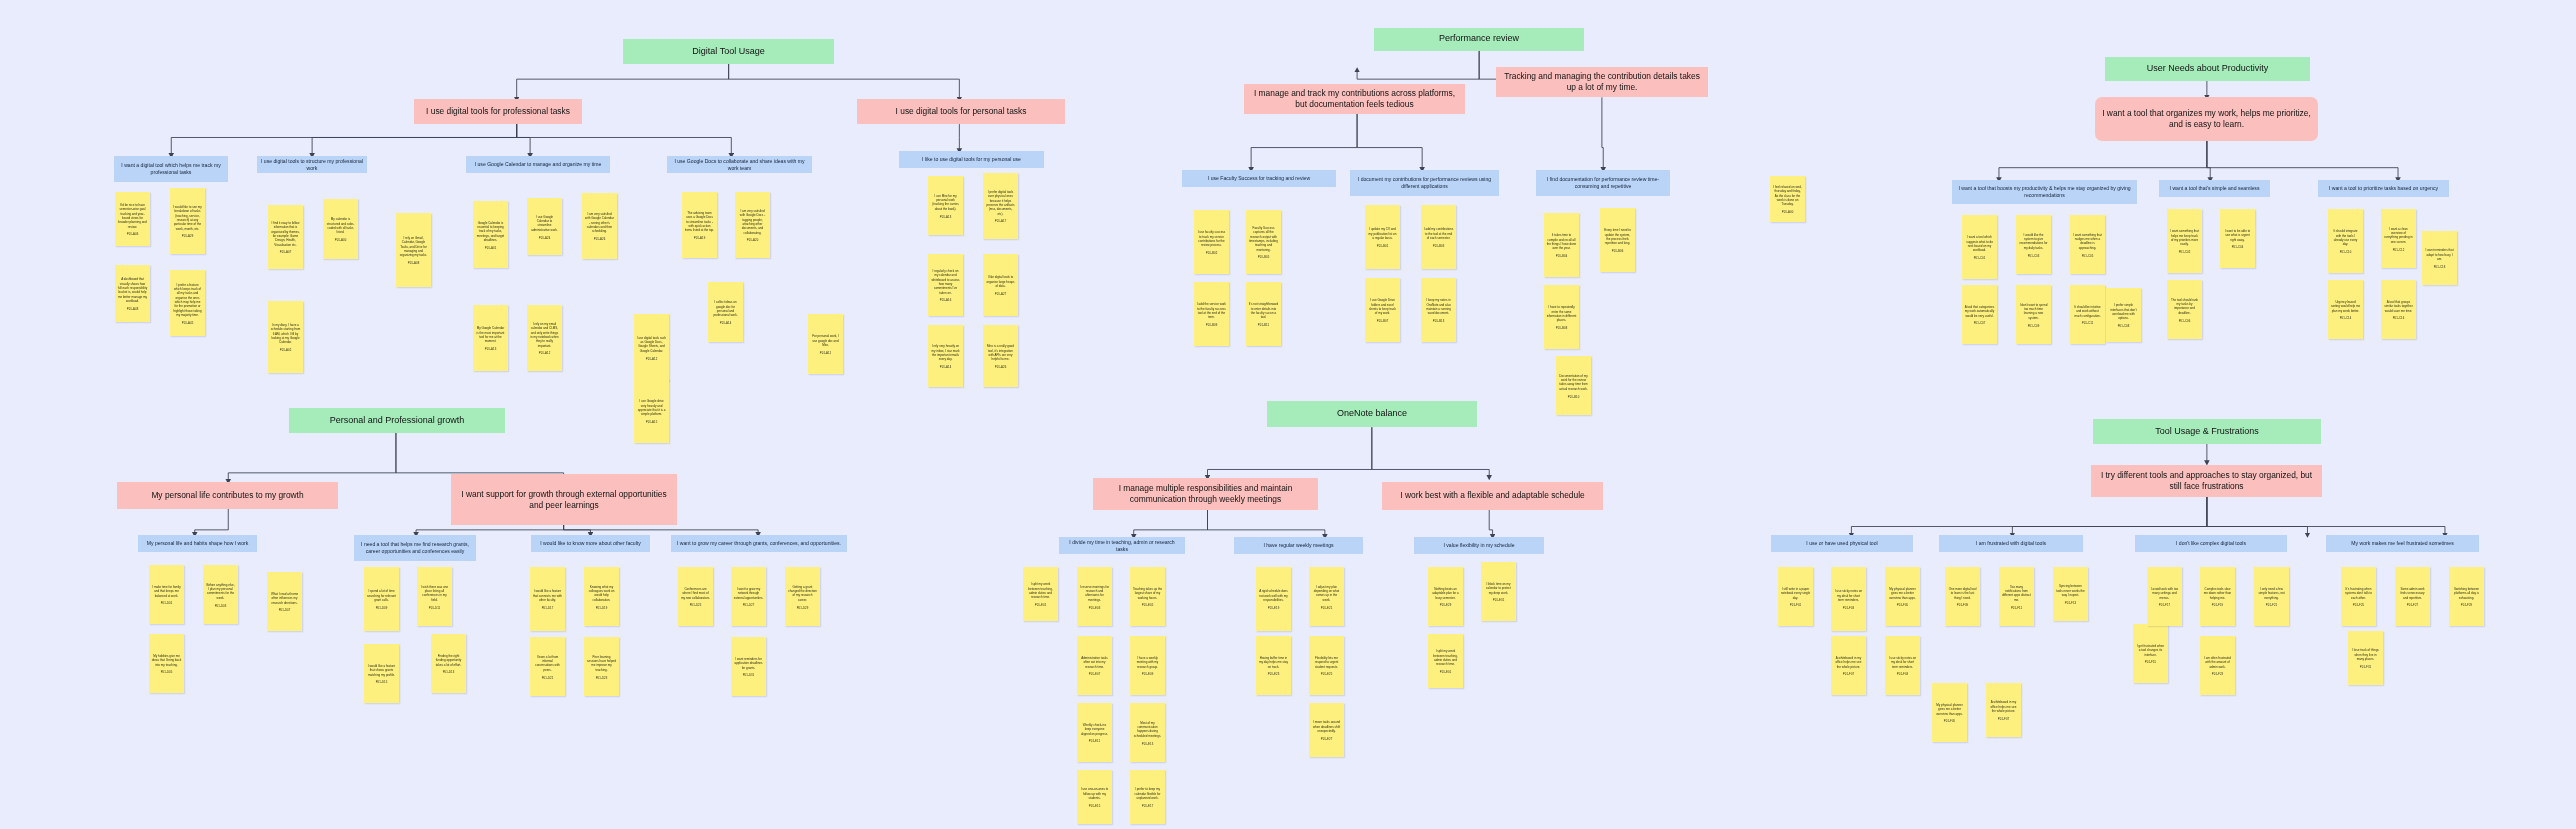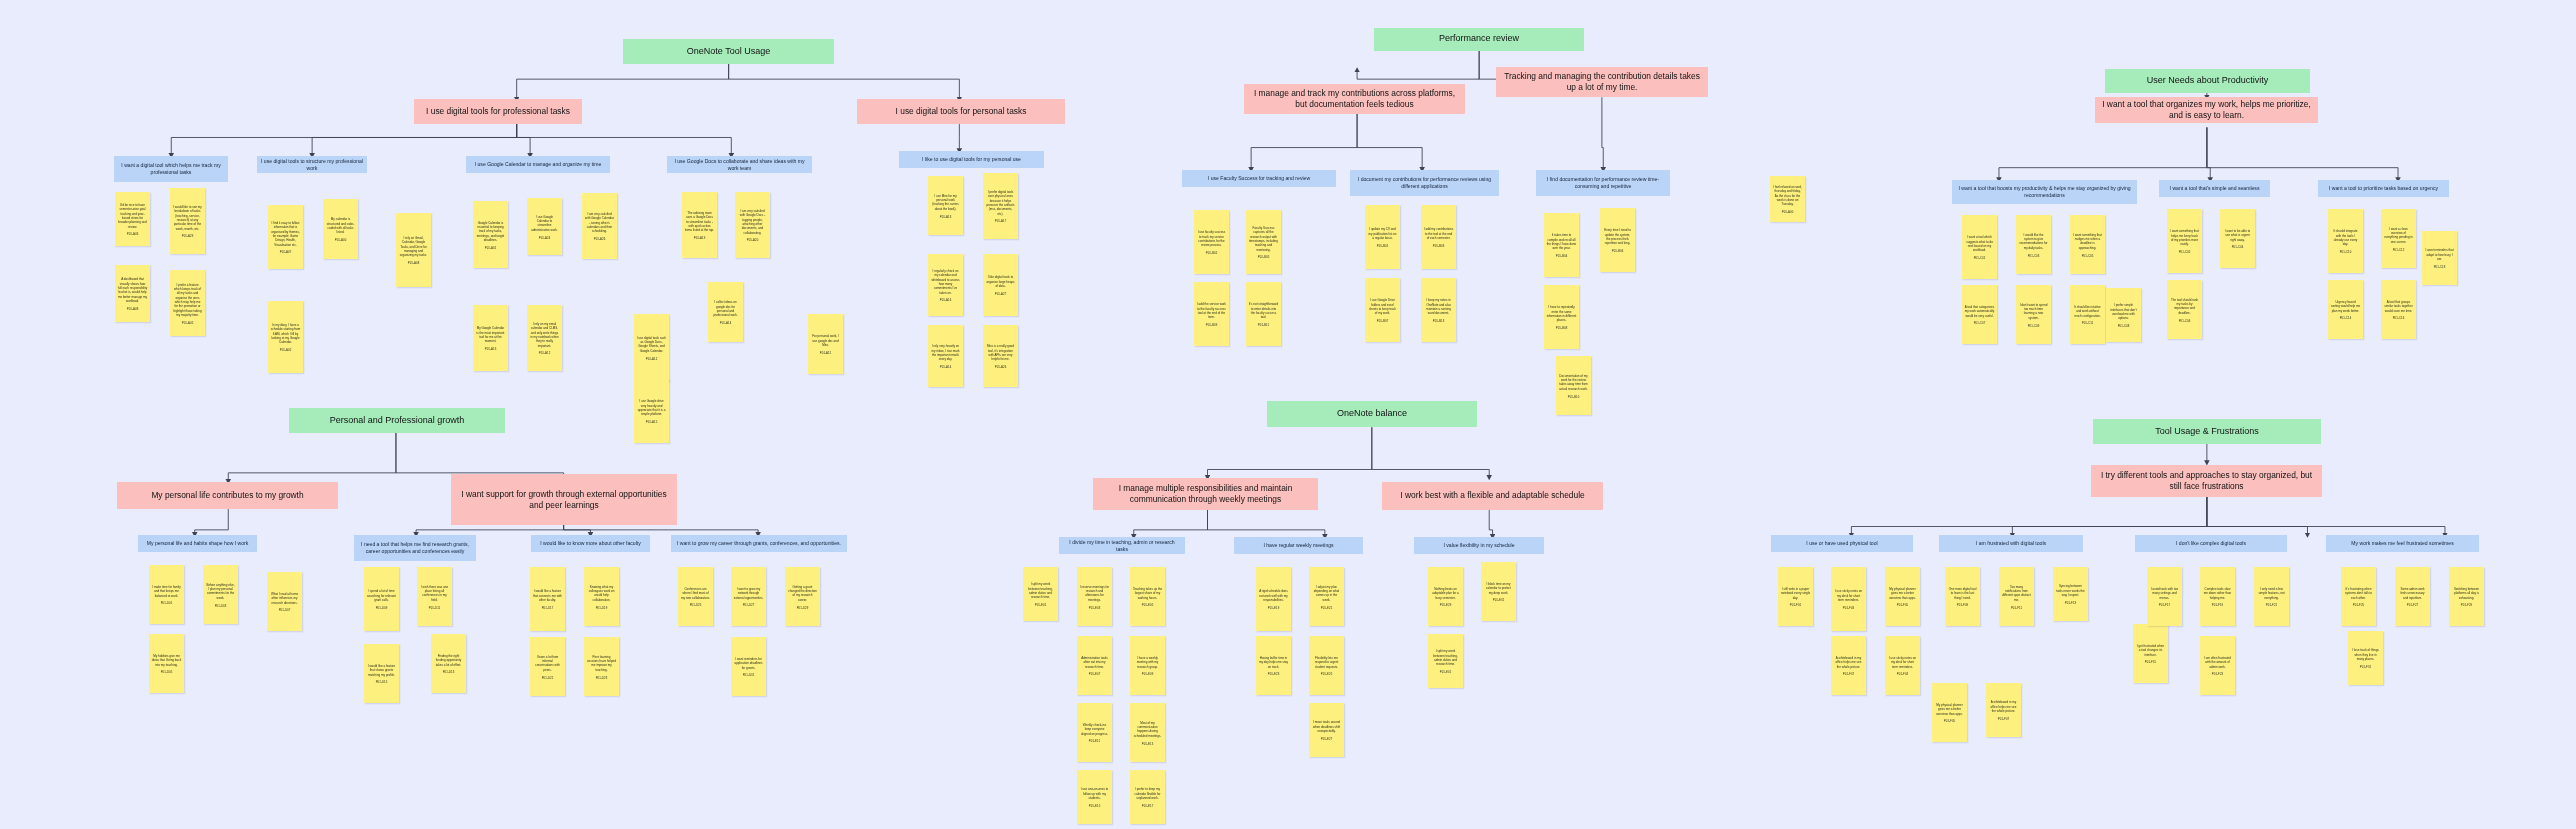--- a/index.html
+++ b/index.html
@@ -90,21 +90,21 @@
       <path d="M2220,760 L2220,790 L2225,790 L2225,800"></path>
 
       <path d="M3290,660 L3290,690"></path>
       <path d="M3290,740 L3290,785 L2760,785 L2760,798"></path>
       <path d="M3290,740 L3290,785 L3000,785 L3000,798"></path>
       <path d="M3290,740 L3290,785 L3440,785 L3440,798"></path>
       <path d="M3290,740 L3290,785 L3645,785 L3645,798"></path>
     </g>
   </svg>
 
-  <div class="node theme" style="left:623px;top:39px;width:211px;height:25px;">OneNote Tool Usage</div>
+  <div class="node theme" style="left:623px;top:39px;width:211px;height:25px;">Digital Tool Usage</div>
 
   <div class="node insight" style="left:414px;top:99px;width:168px;height:25px;">I use digital tools for professional tasks</div>
   <div class="node insight" style="left:857px;top:99px;width:208px;height:25px;">I use digital tools for personal tasks</div>
 
   <div class="node category" style="left:114px;top:156px;width:114px;height:25.5px;">I want a digital tool which helps me track my professional tasks</div>
   <div class="node category" style="left:257px;top:156px;width:110px;height:17.4px;">I use digital tools to structure my professional work</div>
   <div class="node category" style="left:466px;top:156px;width:144px;height:17.4px;">I use Google Calendar to manage and organize my time</div>
   <div class="node category" style="left:667px;top:156px;width:145px;height:17.4px;">I use Google Docs to collaborate and share ideas with my work team</div>
   <div class="node category" style="left:899px;top:151px;width:145px;height:17.4px;">I like to use digital tools for my personal use</div>
 
@@ -271,22 +271,22 @@
   <div class="note" style="left:1556px;top:356px;width:35px;height:59px;">
     <span class="q">Documentation of my work for the review takes away time from actual research work.</span>
       <span class="pid">P01-B10</span>
     </div>
 
   <div class="note" style="left:1770px;top:176px;width:35px;height:46px;">
     <span class="q">I feel relaxed on wed, thursday and friday, As the class for the week is done on Tuesday.</span>
       <span class="pid">P01-A00</span>
     </div>
 
-  <div class="node theme" style="left:2105px;top:57px;width:205px;height:23.5px;margin-top:12px;">User Needs about Productivity</div>
-  <div class="node insight" style="left:2095px;top:97px;width:223px;height:26px;">I want a tool that organizes my work, helps me prioritize, and is easy to learn.</div>
+  <div class="node theme" style="left:2105px;top:57px;width:205px;height:23.5px;">User Needs about Productivity</div>
+  <div class="node insight" style="left:2095px;top:97px;width:223px;height:44px;border-radius:7px;">I want a tool that organizes my work, helps me prioritize, and is easy to learn.</div>
 
   <div class="node category" style="left:1952px;top:180px;width:185px;height:24px;">I want a tool that boosts my productivity &amp; helps me stay organized by giving recommendations</div>
   <div class="node category" style="left:2159px;top:180px;width:111px;height:17.4px;">I want a tool that's simple and seamless</div>
   <div class="node category" style="left:2318px;top:180px;width:131px;height:17.4px;">I want a tool to prioritize tasks based on urgency</div>
 
   <div class="note" style="left:1962px;top:215px;width:35px;height:64px;">
     <span class="q">I want a tool which suggests what to do next based on my workload.</span>
       <span class="pid">P01-C01</span>
     </div>
   <div class="note" style="left:2016px;top:215px;width:35px;height:59px;">

